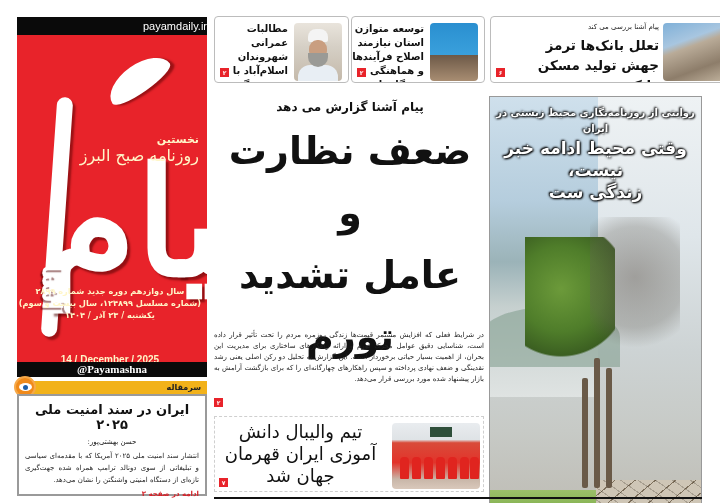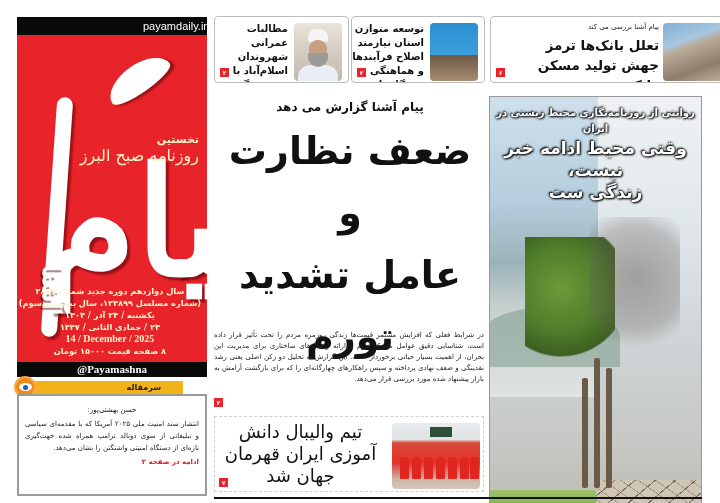--- a/index.html
+++ b/index.html
@@ -11,25 +11,25 @@
   .masthead .url-bar { position: absolute; left: 0; top: 0; width: 100%; height: 18px; background: #0a0a0a; color: #fff; font-family: "Liberation Sans", sans-serif; font-size: 11px; text-align: right; line-height: 18px; }
   .masthead .logo-big { position: absolute; left: -4px; top: 10px; width: 200px; height: 310px; color: #fff; font-family: "DejaVu Serif", serif; font-weight: bold; text-shadow: 3px 3px 2px rgba(80,0,0,0.55); }
   .logo-big .glyph2 { position: absolute; left: 30px; top: 120px; font-size: 150px; line-height: 1; }
   .logo-big .stroke { position: absolute; left: 36px; top: 70px; width: 16px; height: 240px; background: #fff; border-radius: 10px; transform: rotate(4deg); box-shadow: 3px 3px 2px rgba(80,0,0,0.5); }
   .logo-big .curve { position: absolute; left: 90px; top: 38px; width: 70px; height: 28px; background: #fff; border-radius: 50% 50% 50% 50% / 70% 70% 30% 30%; transform: rotate(-35deg); box-shadow: 3px 3px 2px rgba(80,0,0,0.5); }
   .masthead .tagline { position: absolute; right: 8px; top: 116px; text-align: right; color: #fff; direction: rtl; }
   .tagline .t1 { font-size: 11px; font-weight: bold; color: #fff6c8; }
   .tagline .t2 { font-size: 16px; color: #fff6c8; }
   .masthead .small-logo { position: absolute; left: 20px; top: 248px; color: #fff; font-family: "DejaVu Serif", serif; font-size: 26px; font-weight: bold; writing-mode: vertical-rl; text-shadow: 2px 2px 1px rgba(80,0,0,0.5); }
   .masthead .issue-info { position: absolute; right: 6px; top: 268px; text-align: center; direction: rtl; color: #fff6c8; font-size: 8.2px; line-height: 12px; font-weight: bold; }
-  .issue-info .date-en { font-family: Liberation Serif, serif; font-size: 10px; direction: ltr; }
+  .issue-info .date-en { font-family: Liberation Sans, sans-serif; font-size: 10px; direction: ltr; margin-top: 33px; }
   .social-bar { position: absolute; left: 17px; top: 362px; width: 190px; height: 15px; background: #0a0a0a; color: #fff; font-family: "Liberation Serif", serif; font-size: 11px; font-weight: bold; text-align: center; line-height: 15px; }
 
   
-  .editorial-header { position: absolute; left: 17px; top: 381px; width: 166px; height: 13px; background: #f2b21a; direction: rtl; font-size: 8px; font-weight: bold; padding-right: 22px; line-height: 13px; color: #222; }
+  .editorial-header { position: absolute; left: 17px; top: 381px; width: 190px; height: 13px; background: #f2b21a; direction: rtl; font-size: 8px; font-weight: bold; padding-right: 6px; line-height: 13px; color: #222; }
   .eye-badge { position: absolute; left: 14px; top: 376px; width: 22px; height: 22px; border-radius: 50%; background: #f08a1a; border: 2px solid #f6a94a; display: flex; align-items: center; justify-content: center; }
   .eye-badge .eye { width: 13px; height: 8px; background: #fff; border-radius: 50%; display: flex; align-items: center; justify-content: center; }
   .eye-badge .pupil { width: 5px; height: 5px; border-radius: 50%; background: #1f5fa8; }
   .editorial-box { position: absolute; left: 17px; top: 394px; width: 190px; height: 102px; border: 2px solid #9a9a9a; background: #fff; direction: rtl; padding: 4px 6px; }
   .editorial-box .ed-title { font-size: 13px; font-weight: bold; text-align: center; margin-top: 2px; }
   .editorial-box .ed-author { font-size: 7px; text-align: center; margin-top: 6px; }
   .editorial-box .ed-body { font-size: 7px; line-height: 12px; margin-top: 4px; text-align: justify; color: #222; }
   .editorial-box .ed-more { font-size: 7px; color: #d52027; font-weight: bold; margin-top: 4px; }
 
   
@@ -97,34 +97,34 @@
   </div>
   <div class="tagline">
     <div class="t1">نخستین</div>
     <div class="t2">روزنامه صبح البرز</div>
   </div>
   <div class="small-logo">آشنا</div>
   <div class="issue-info">
     <div>سال دوازدهم دوره جدید شماره ۲۸۹۹</div>
     <div>(شماره مسلسل ۱۲۴۸۹۹، سال بیست و سوم)</div>
     <div>یکشنبه / ۲۳ آذر / ۱۴۰۴</div>
-    <div>۲۳ / جمادی الثانی / ۱۴۴۷</div>
     <div class="date-en">14 / December / 2025</div>
     <div>۸ صفحه قیمت ۱۵۰۰۰ تومان</div>
   </div>
 </div>
 <div class="social-bar">@Payamashna</div>
 
 <div class="editorial-header">سرمقاله</div>
 <div class="eye-badge">
     <div class="eye">
       <div class="pupil"></div>
     </div>
   </div>
 <div class="editorial-box">
+  <div class="ed-title">ایران در سند امنیت ملی ۲۰۲۵</div>
   <div class="ed-author">حسن بهشتی‌پور:</div>
   <div class="ed-body">انتشار سند امنیت ملی ۲۰۲۵ آمریکا که با مقدمه‌ای سیاسی و تبلیغاتی از سوی دونالد ترامپ همراه شده جهت‌گیری تازه‌ای از دستگاه امنیتی واشنگتن را نشان می‌دهد.</div>
   <div class="ed-more">ادامه در صفحه ۲</div>
 </div>
 
 <div class="teaser teaser-1">
   <div class="thumb">
     <div class="robe"></div>
       <div class="head"></div>
       <div class="face"></div>

